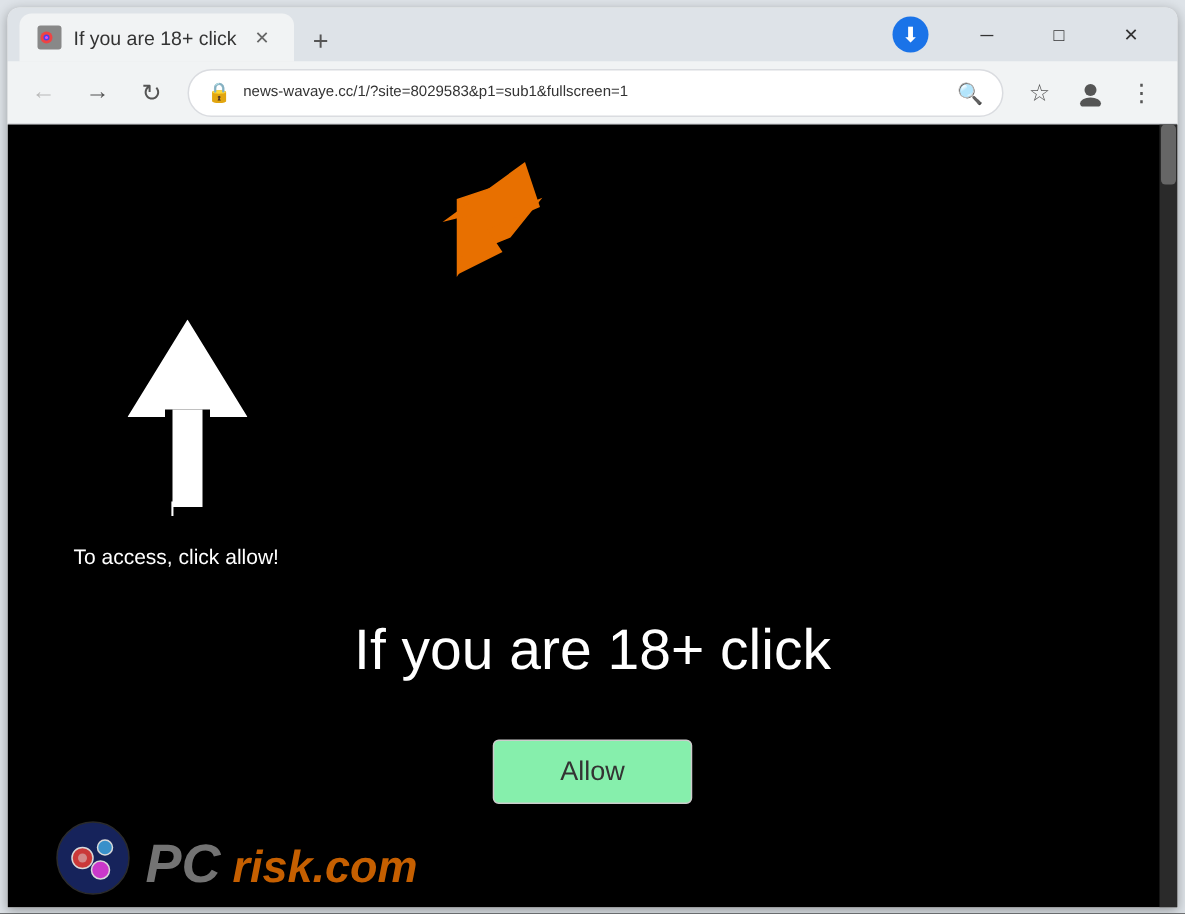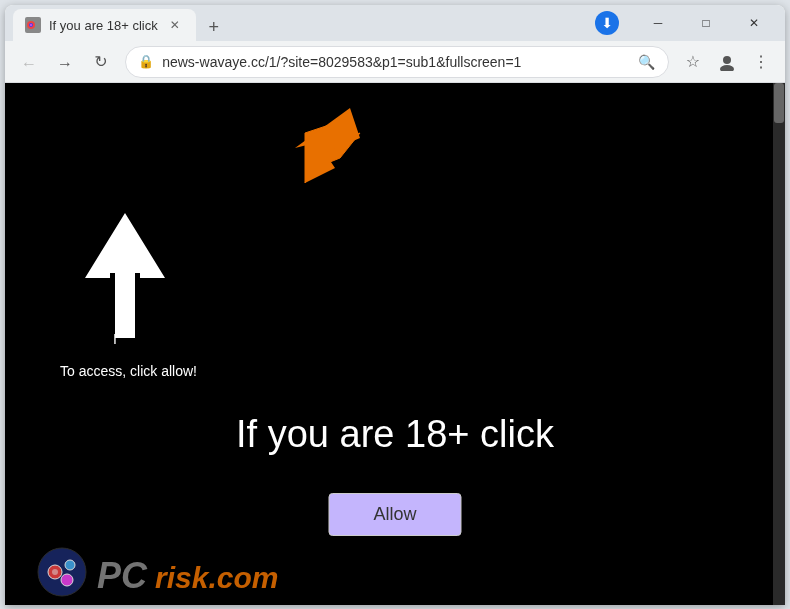--- a/index.html
+++ b/index.html
@@ -155,21 +155,21 @@
       margin: 0 4px;
     }
 
     .lock-icon {
       color: #666;
       font-size: 13px;
     }
 
     .address-text {
       flex: 1;
-      font-size: 14px;
+      font-size: 10px;
       color: #333;
     }
 
     .address-search-icon {
       color: #666;
       font-size: 14px;
       cursor: pointer;
     }
 
     .nav-extras {
@@ -211,21 +211,21 @@
       position: absolute;
       top: 130px;
       left: 80px;
       width: 80px;
       height: 120px;
     }
 
     .instruction-text {
       position: absolute;
       top: 280px;
-      left: 55px;
+      left: 44px;
       color: #fff;
       font-size: 14px;
     }
 
     
     .main-heading {
       position: absolute;
       top: 330px;
       left: 0;
       right: 0;
@@ -234,21 +234,21 @@
       font-size: 38px;
       font-weight: 400;
     }
 
     
     .allow-button {
       position: absolute;
       top: 410px;
       left: 50%;
       transform: translateX(-50%);
-      background: #c4b5fd;
+      background: #86efac;
       color: #333;
       border: 1px solid #ccc;
       border-radius: 4px;
       padding: 10px 44px;
       font-size: 18px;
       cursor: pointer;
       font-family: 'Segoe UI', Arial, sans-serif;
       box-shadow: 0 2px 4px rgba(0,0,0,0.2);
     }
 

